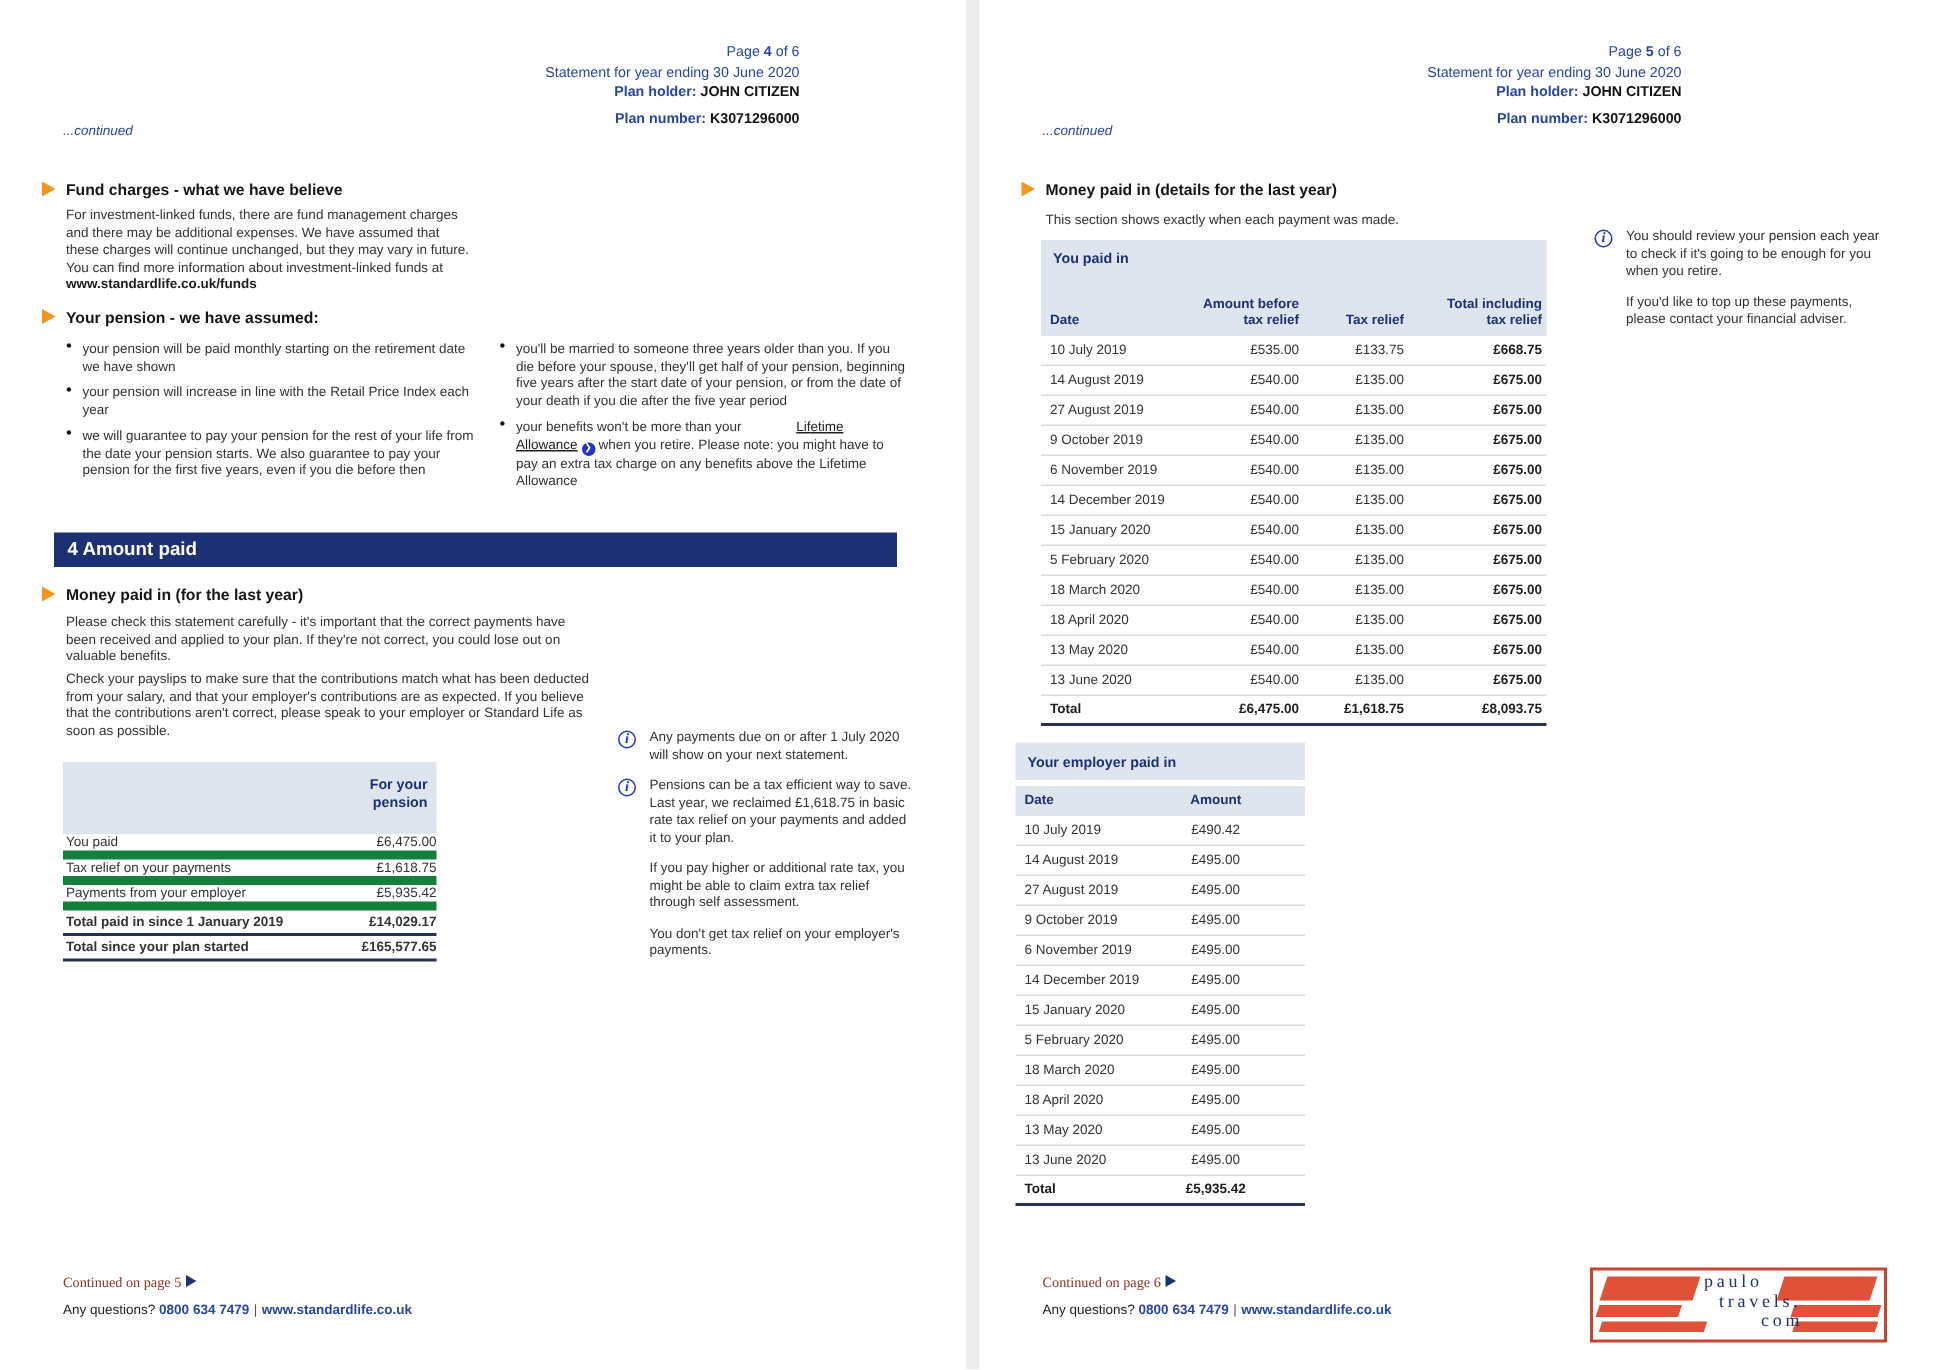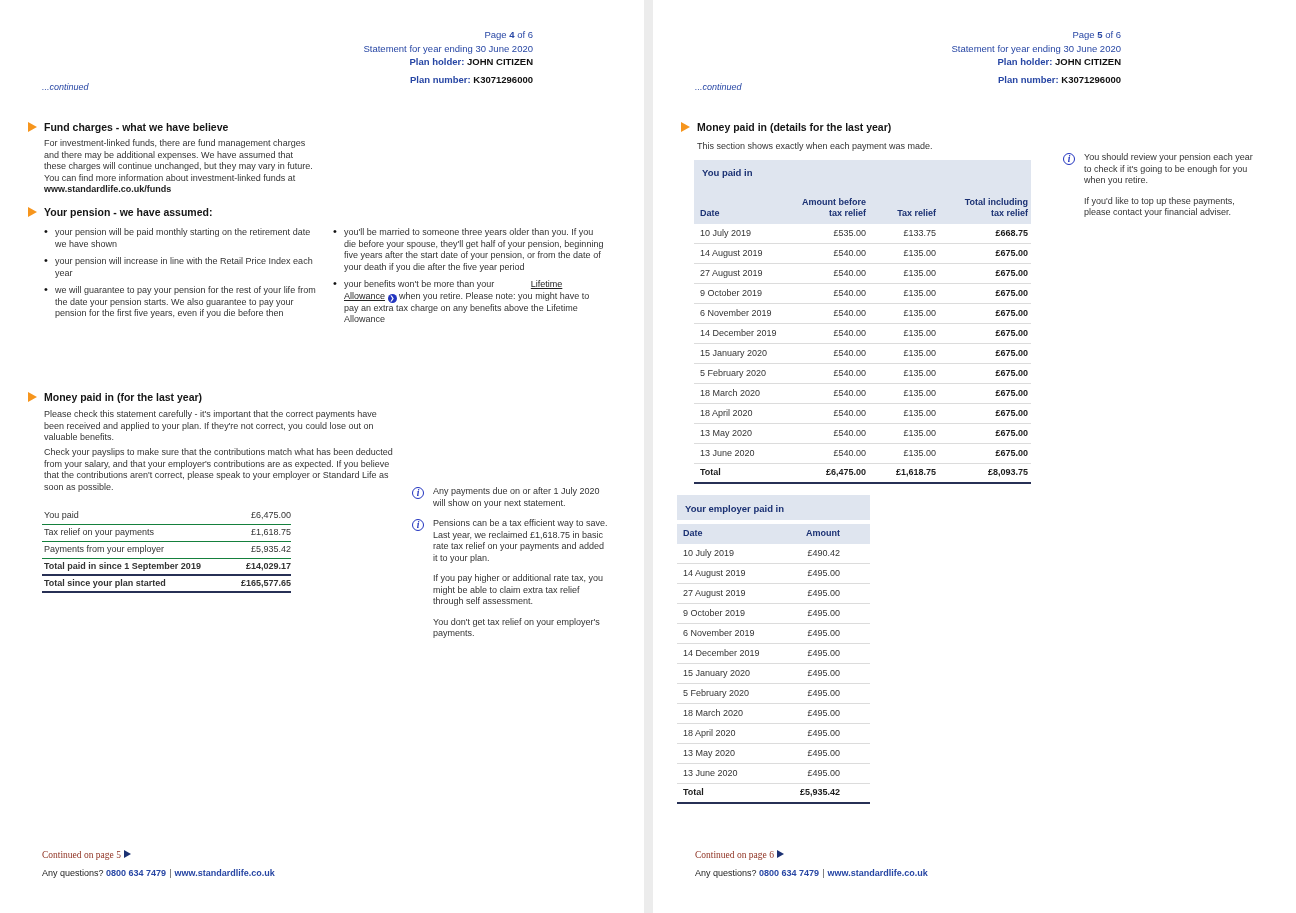--- a/index.html
+++ b/index.html
@@ -44,21 +44,21 @@
   .la-icon::before { content:"\276F"; }
 
   .navybar { position:absolute; left:36px; top:355px; width:562px; height:23px; background:#1b3173;
              color:#fff; font-weight:bold; font-size:12.5px; line-height:23px; padding-left:9px; }
 
   
   .stable { position:absolute; left:42px; top:508px; width:249px; }
   .st-head { height:48px; background:#dfe5ef; position:relative; }
   .st-head .fh { position:absolute; right:6px; top:10px; text-align:right; color:#1b3173;
                  font-weight:bold; font-size:9.5px; line-height:12px; }
-  .st-row { display:flex; height:17px; align-items:center; border-bottom:1px solid #15803d; }
+  .st-row { display:flex; height:17px; align-items:center; border-bottom:6px solid #15803d; }
   .st-row .lab { flex:1; padding-left:2px; }
   .st-row .val { width:85px; text-align:right; }
   .st-row.tot { font-weight:bold; border-bottom:2px solid #273055; }
 
   
   .note { position:relative; padding-left:21px; color:#333; }
   .info-i { position:absolute; left:0; top:1px; width:12px; height:12px; border:1px solid #2335c0;
             border-radius:50%; color:#2335c0; font-family:"Liberation Serif", serif;
             font-style:italic; font-weight:bold; font-size:9.5px; line-height:11px; text-align:center; }
   .info-i::before { content:"i"; }
@@ -80,21 +80,21 @@
   .t1-row { display:flex; height:20px; align-items:center; border-bottom:1px solid #dcdcdc; }
   .t1-row .c4 { font-weight:bold; color:#1d1d1d; }
   .t1-row.tot { font-weight:bold; color:#1d1d1d; border-bottom:2px solid #273055; }
 
   
   .t2 { position:absolute; left:24px; top:495px; width:193px; }
   .t2 .t-title { height:25px; line-height:27px; }
   .t2-colhead { display:flex; height:20px; align-items:center; margin-top:4px;
                 color:#1b3173; font-weight:bold; }
   .t2 .d1 { width:104px; padding-left:6px; text-align:left; }
-  .t2 .d2 { flex:1; text-align:right; padding-right:30px; }
+  .t2 .d2 { flex:1; text-align:center; padding-right:30px; }
   .t2-row { display:flex; height:20px; align-items:center; border-bottom:1px solid #dcdcdc; }
   .t2-row.tot { font-weight:bold; color:#1d1d1d; border-bottom:2px solid #273055; }
 
   
   .cont-link { position:absolute; left:42px; top:850px; font-family:"Liberation Serif", serif;
                color:#8f3222; font-size:9.5px; }
   .cont-tri { display:inline-block; width:0; height:0; border-left:7px solid #1b3173;
               border-top:4px solid transparent; border-bottom:4px solid transparent; margin-left:3px; }
   .questions { position:absolute; left:42px; top:868px; color:#222; }
   .blue-b { color:#2746a4; font-weight:bold; }
@@ -162,42 +162,49 @@
       </div>
     <div class="bullets" id="bul-right">
       <div class="bullet">
         <span>you'll be married to someone three years older than you. If you die before your spouse, they'll get half of your pension, beginning five years after the start date of your pension, or from the date of your death if you die after the five year period</span>
       </div>
       <div class="bullet">
         <span>your benefits won't be more than your </span><span class="ul-link">Lifetime Allowance</span> <span class="la-icon"></span><span> when you retire. Please note: you might have to pay an extra tax charge on any benefits above the Lifetime Allowance</span>
       </div>
     </div>
 
+    <div class="navybar">4 Amount paid</div>
 
     <div class="sechead" style="top:391px;">
       <span class="tri"></span><span>Money paid in (for the last year)</span>
     </div>
     <div class="para" style="left:44px; top:409px; width:352px;">Please check this statement carefully - it's important that the correct payments have been received and applied to your plan. If they're not correct, you could lose out on valuable benefits.</div>
     <div class="para" style="left:44px; top:447px; width:362px;">Check your payslips to make sure that the contributions match what has been deducted from your salary, and that your employer's contributions are as expected. If you believe that the contributions aren't correct, please speak to your employer or Standard Life as soon as possible.</div>
 
     <div class="stable">
+      <div class="st-head">
+        <div class="fh">
+          <div>For your</div>
+          <div>pension</div>
+        </div>
+      </div>
       <div class="st-row">
         <span class="lab">You paid</span>
         <span class="val">£6,475.00</span>
       </div>
       <div class="st-row">
         <span class="lab">Tax relief on your payments</span>
         <span class="val">£1,618.75</span>
       </div>
       <div class="st-row">
         <span class="lab">Payments from your employer</span>
         <span class="val">£5,935.42</span>
       </div>
       <div class="st-row tot">
-        <span class="lab">Total paid in since 1 September 2019</span>
+        <span class="lab">Total paid in since 1 January 2019</span>
         <span class="val">£14,029.17</span>
       </div>
       <div class="st-row tot">
         <span class="lab">Total since your plan started</span>
         <span class="val">£165,577.65</span>
       </div>
     </div>
 
     <div id="notesL">
       <div class="note">
@@ -418,14 +425,27 @@
     </div>
 
     <div class="cont-link">
       <span>Continued on page 6</span><span class="cont-tri"></span>
     </div>
     <div class="questions">
       <span>Any questions?</span>
       <span class="blue-b">0800 634 7479</span><span class="pipe">|</span><span class="blue-b">www.standardlife.co.uk</span>
     </div>
 
+    <div class="logo">
+      <div class="logo-inner">
+        <div class="stripe s1"></div>
+        <div class="stripe s2"></div>
+        <div class="stripe s3"></div>
+        <div class="stripe s4"></div>
+        <div class="stripe s5"></div>
+        <div class="stripe s6"></div>
+        <span class="lg lg1">paulo</span>
+        <span class="lg lg2">travels.</span>
+        <span class="lg lg3">com</span>
+      </div>
+    </div>
   </div>
 </div>
 
 </body></html>

